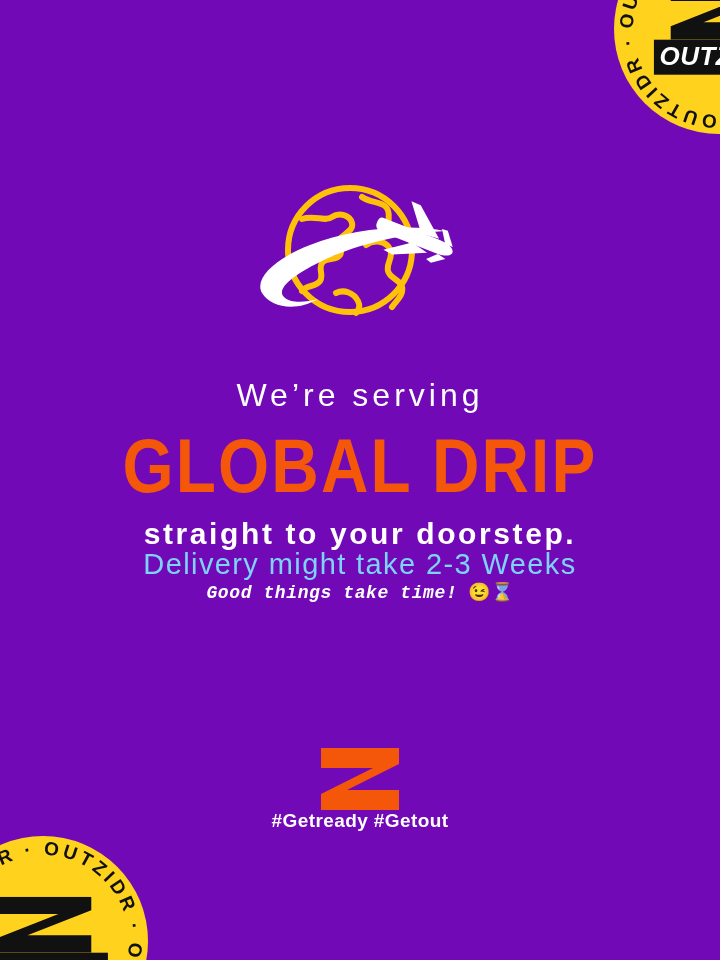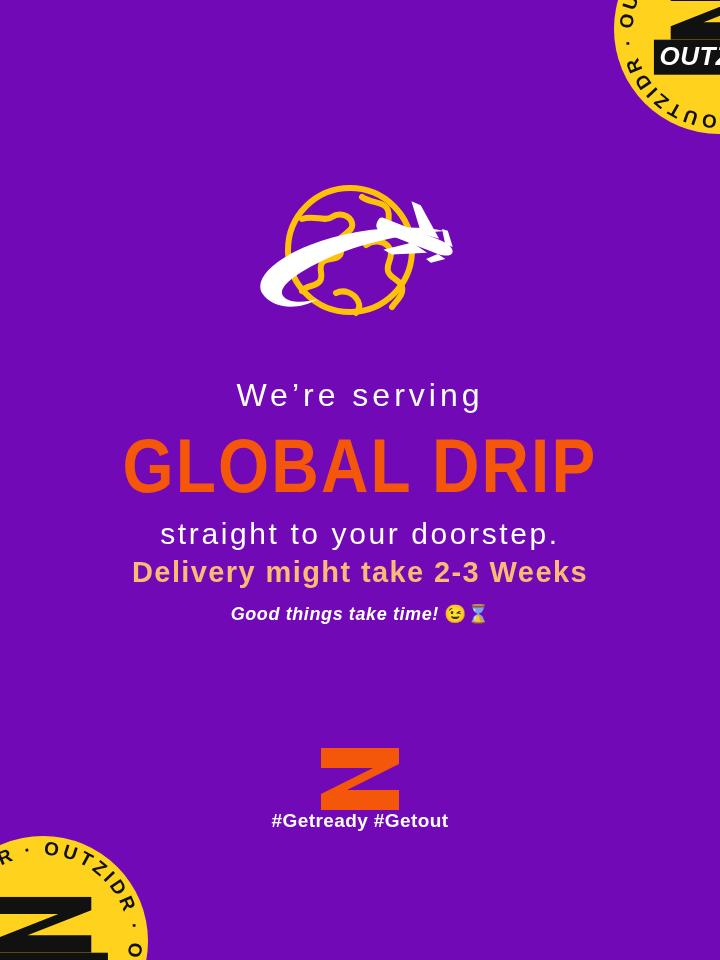--- a/index.html
+++ b/index.html
@@ -69,44 +69,43 @@
     line-height:1.0;
     letter-spacing:2px;
     margin:14px 0 10px;
     transform:scaleX(1.06) scaleY(1.22);
     transform-origin:center top;
     font-stretch:condensed;
   }
   #subline {
     color:#ffffff;
     font-size:30px;
-    font-weight:400;
+    font-weight:700;
     letter-spacing:2.6px;
     margin-top:26px;
   }
 
   
   #delivery-block {
     position:absolute; left:0; right:0; top:548px;
     text-align:center;
   }
   #delivery-headline {
-    color:#fdba74;
+    color:#7dd3fc;
     font-size:29px;
-    font-weight:bold;
+    font-weight:normal;
     letter-spacing:1.4px;
-    margin-top:8px;
   }
   #delivery-tagline {
     color:#ffffff;
     font-size:18px;
     font-weight:bold;
     font-style:italic;
     letter-spacing:0.6px;
-    margin-top:14px;
+    font-family:Liberation Mono, monospace;
   }
   .emoji { font-style:normal; letter-spacing:0; }
 
   
   #footer-brand {
     position:absolute; left:0; right:0; top:748px;
     display:flex; flex-direction:column; align-items:center;
   }
   #brand-mark { display:block; }
   #hashtags {

